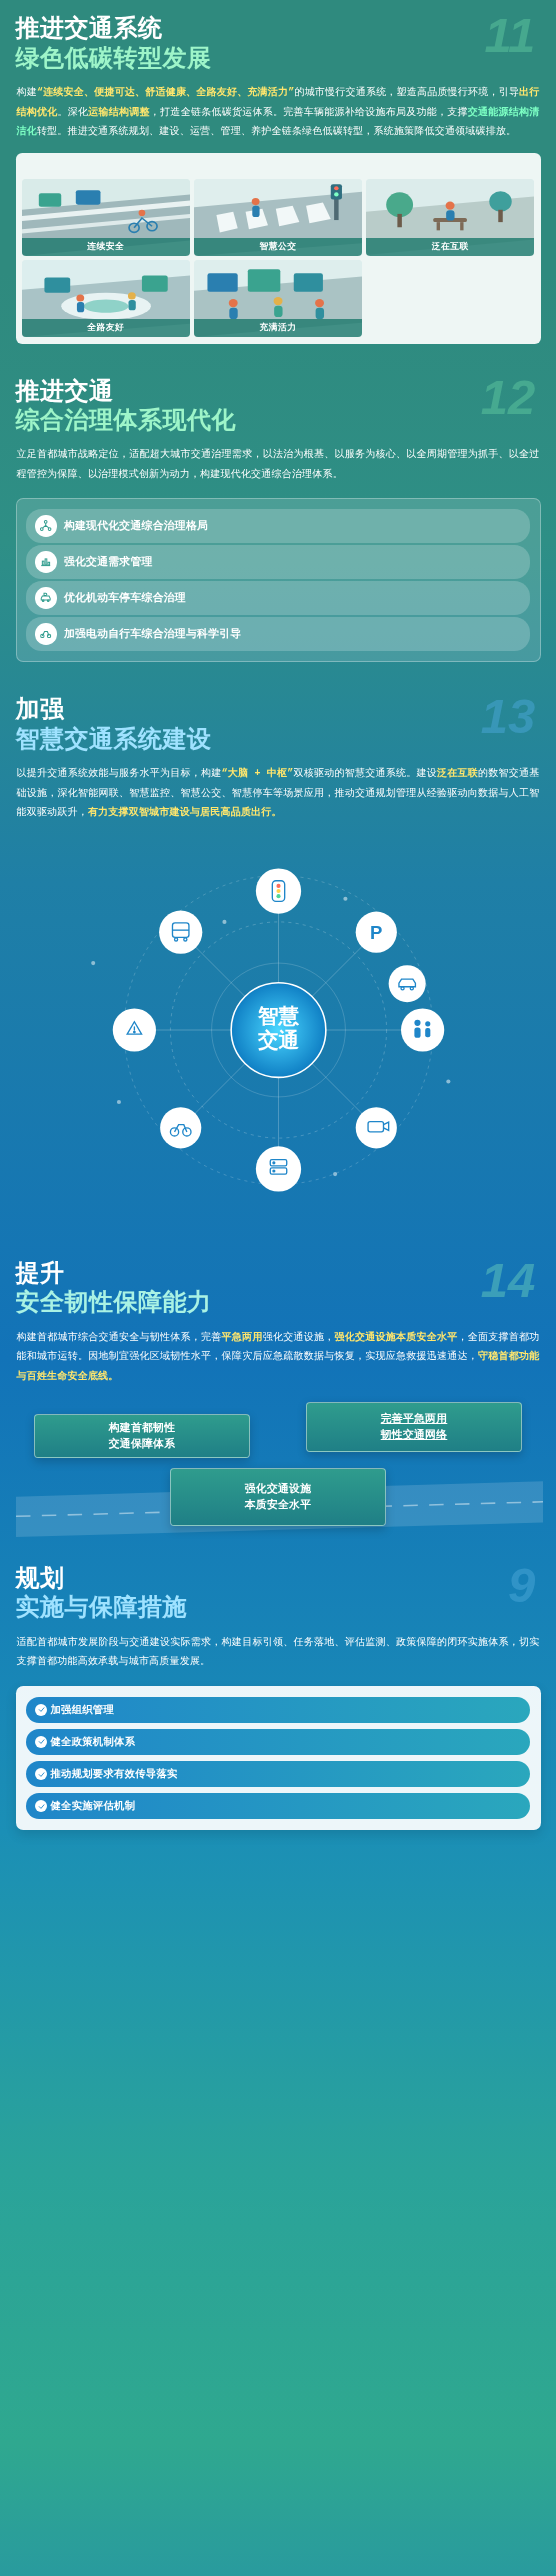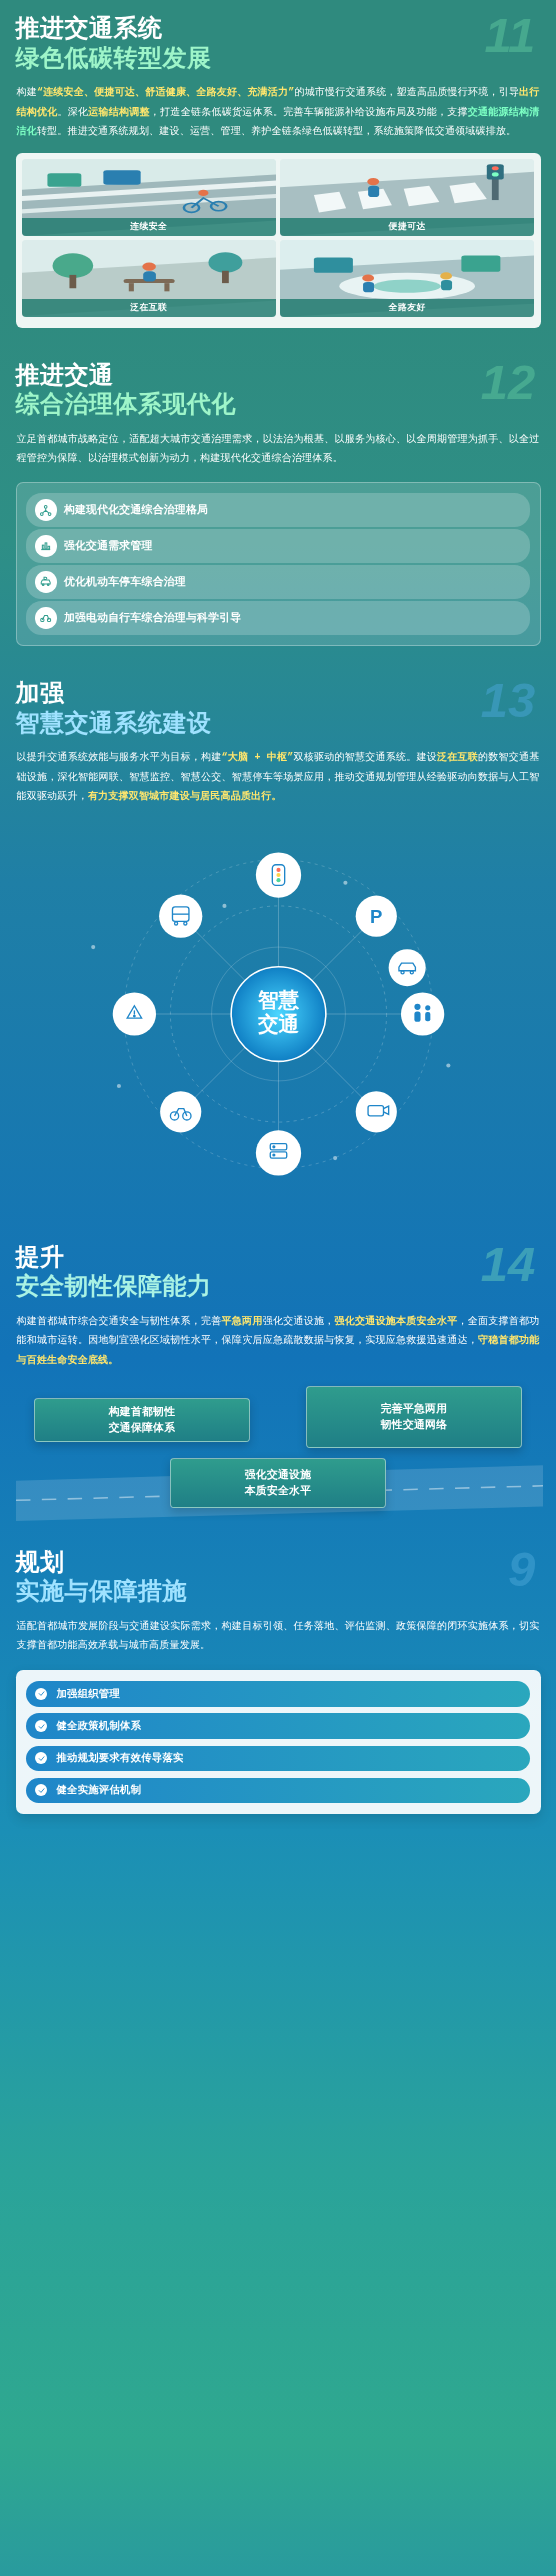--- a/index.html
+++ b/index.html
@@ -66,23 +66,24 @@
 
   
   .illu-card {
     background:#eef6f4;
     border-radius: 6.2px;
     padding: 6.2px;
     margin-top: 3.1px;
   }
   .illu-grid {
     display: grid;
-    grid-template-columns: repeat(2, 1fr);
+    grid-template-columns: repeat(3, 1fr);
     grid-template-rows: 77px 77px;
     gap: 4.1px;
+    margin-top: 20px;
   }
   .illu-cell {
     position: relative;
     border-radius: 4.1px;
     overflow: hidden;
     background: linear-gradient(160deg,#dff0ee 0%, #cfe7e6 100%);
   }
   .illu-cap {
     position:absolute; left:0; right:0; bottom:0;
     background: rgba(31,122,110,.82);
@@ -131,36 +132,36 @@
     color:#ffffff;
     font-size: 10.8px;
     font-weight: bold;
     line-height:1.45;
     display:flex; align-items:center; justify-content:center;
     text-align:center;
     letter-spacing:0.3px;
     box-shadow: 0 3.1px 9.3px rgba(0,0,0,.18);
   }
   .b14a { left: 18.5px;  top: 12px;   width: 216px; height: 44px; }
-  .b14b { right: 18.5px; top: 0px;   width: 216px; height: 62px; }
-  .b14c { left: 50%; transform: translateX(-50%); top: 72px; width: 216px; height: 50px; }
+  .b14b { right: 18.5px; top: 0px;   width: 216px; height: 50px; text-decoration: underline; }
+  .b14c { left: 50%; transform: translateX(-50%); top: 66px; width: 216px; height: 58px; }
   .road14 {
     position:absolute; left:0; right:0; bottom:-7.2px; height: 62px;
   }
 
   
   .card-15 {
     background: rgba(255,255,255,.92);
     border-radius: 7.2px;
     padding: 11.3px 10.3px;
     margin-top: 6.2px;
     box-shadow: 0 4.1px 11.3px rgba(0,0,0,.12);
   }
   .row15 {
-    display:flex; align-items:center; gap:9px;
+    display:flex; align-items:center; gap:3px;
     background: linear-gradient(90deg,#1f86c9 0%, #2aa7bd 100%);
     border-radius: 13.4px;
     padding: 5.7px 9.3px;
     margin-bottom: 6.7px;
   }
   .row15:last-child { margin-bottom:0; }
   .row15 .chk {
     width:12.4px; height:12.4px; flex:0 0 12.4px; border-radius:50%;
     background:#ffffff; display:flex; align-items:center; justify-content:center;
   }
@@ -213,21 +214,21 @@
               <polygon points="146,58 176,52 188,84 152,92"></polygon>
               <polygon points="200,52 230,46 244,78 206,86"></polygon>
             </g>
             <rect x="250" y="20" width="8" height="60" fill="#4f6a73"></rect>
             <rect x="244" y="10" width="20" height="30" rx="4" fill="#2f6f80"></rect>
             <circle cx="254" cy="18" r="4" fill="#ff6d5a"></circle>
             <circle cx="254" cy="30" r="4" fill="#7dffc4"></circle>
             <circle cx="110" cy="44" r="7" fill="#e4734a"></circle>
             <rect x="104" y="52" width="13" height="22" rx="5" fill="#2a7fb0"></rect>
           </svg>
-          <div class="illu-cap">便捷可达</div>
+          <div class="illu-cap">智慧公交</div>
         </div>
 
         <div class="illu-cell">
           <svg viewBox="0 0 300 150" preserveAspectRatio="none">
             <rect x="0" y="0" width="300" height="150" fill="#dceceb"></rect>
             <polygon points="0,64 300,34 300,118 0,148" fill="#b9ccc9"></polygon>
             <circle cx="60" cy="50" r="24" fill="#49a98b"></circle>
             <rect x="56" y="68" width="8" height="26" fill="#6c5b4a"></rect>
             <circle cx="240" cy="44" r="20" fill="#3f9f9c"></circle>
             <rect x="236" y="60" width="8" height="24" fill="#6c5b4a"></rect>

